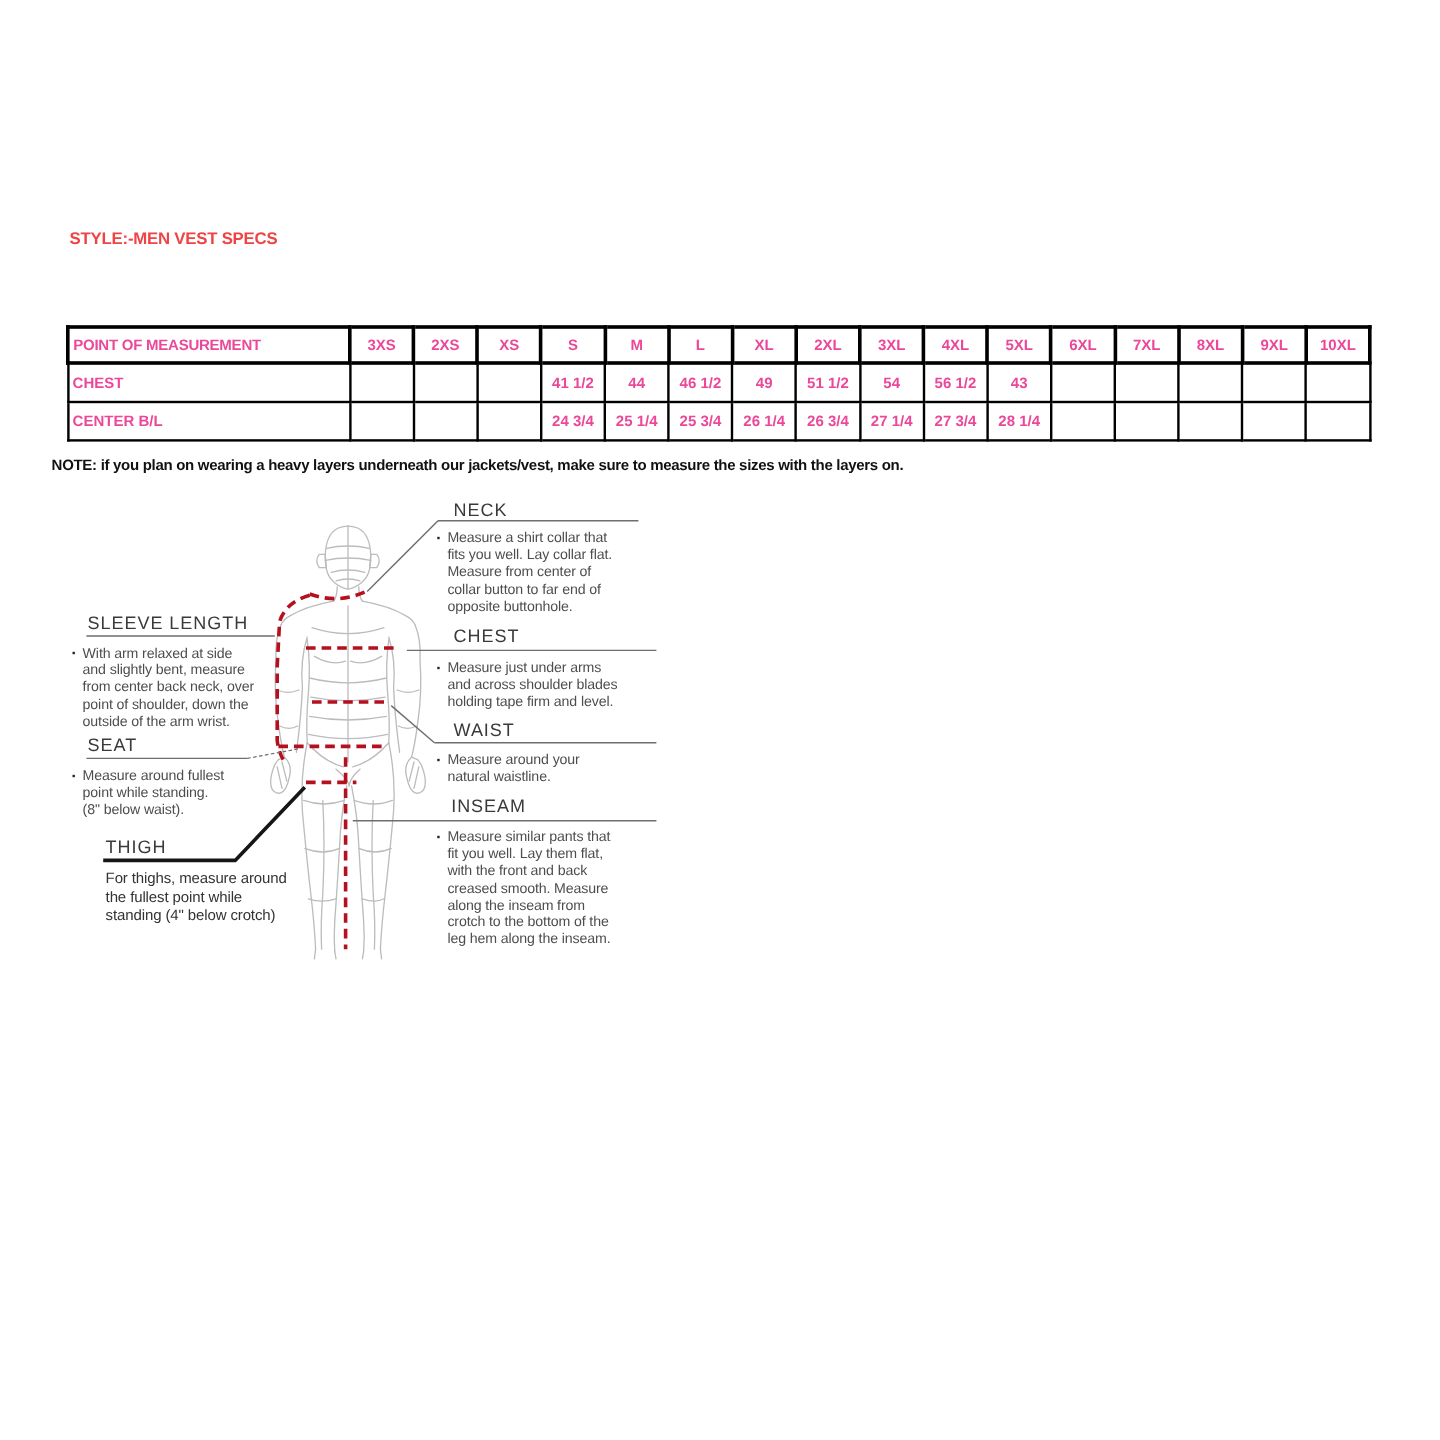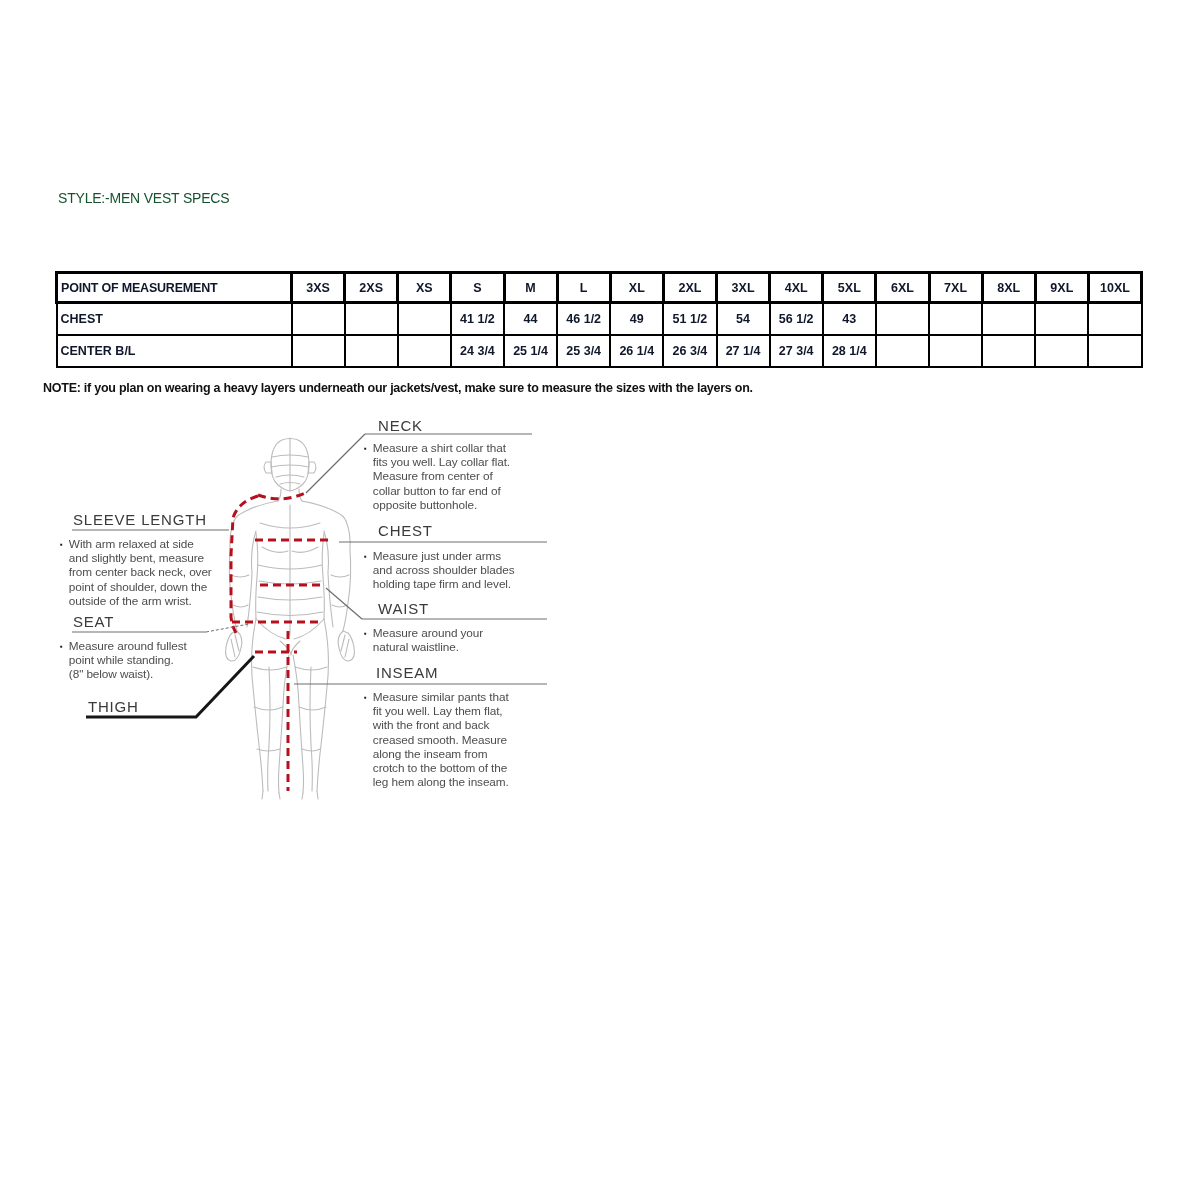--- a/index.html
+++ b/index.html
@@ -2,27 +2,27 @@
 <html><head>
 <meta charset="utf-8">
 <style>
   html,body{margin:0;padding:0;}
   body{
     width:1200px;height:1200px;background:#ffffff;position:relative;
     font-family:"Liberation Sans", sans-serif;color:#000;
   }
   .page-title{
     position:absolute;left:58px;top:190px;
-    font-size:14px;font-weight:400;letter-spacing:-0.2px;color:#14532d;
+    font-size:14px;font-weight:700;letter-spacing:-0.2px;color:#ef4444;
   }
   
   .spec-table{
     position:absolute;left:55px;top:271px;width:1088px;
     border-collapse:collapse;table-layout:fixed;
-    font-size:12.5px;font-weight:700;color:#0f172a;
+    font-size:12.5px;font-weight:700;color:#ec4899;
   }
   .spec-table th{border:3px solid #000;height:27px;padding:0;font-size:12.5px;}
   .spec-table td{border:2px solid #000;height:30px;padding:0;text-align:center;}
   .spec-table .row-label{text-align:left;padding-left:3px;}
   .spec-table th.pom{text-align:left;padding-left:3px;letter-spacing:-0.2px;}
   
   .note-text{
     position:absolute;left:43px;top:381px;
     font-size:12.5px;font-weight:700;letter-spacing:-0.25px;color:#111;
     width:800px;
@@ -278,14 +278,17 @@
   <div class="dbody" style="left:10px;top:234px;">
     <span class="blt">▪</span>
     <span class="txt">Measure around fullest
 point while standing.
 (8" below waist).</span>
   </div>
 
   <div class="dsec" style="left:38px;top:293px;">
     <div class="hd">THIGH</div>
   </div>
+  <div class="thigh-txt" style="left:38px;top:320px;">For thighs, measure around
+the fullest point while
+standing (4" below crotch)</div>
 
 </div>
 
 </body></html>

